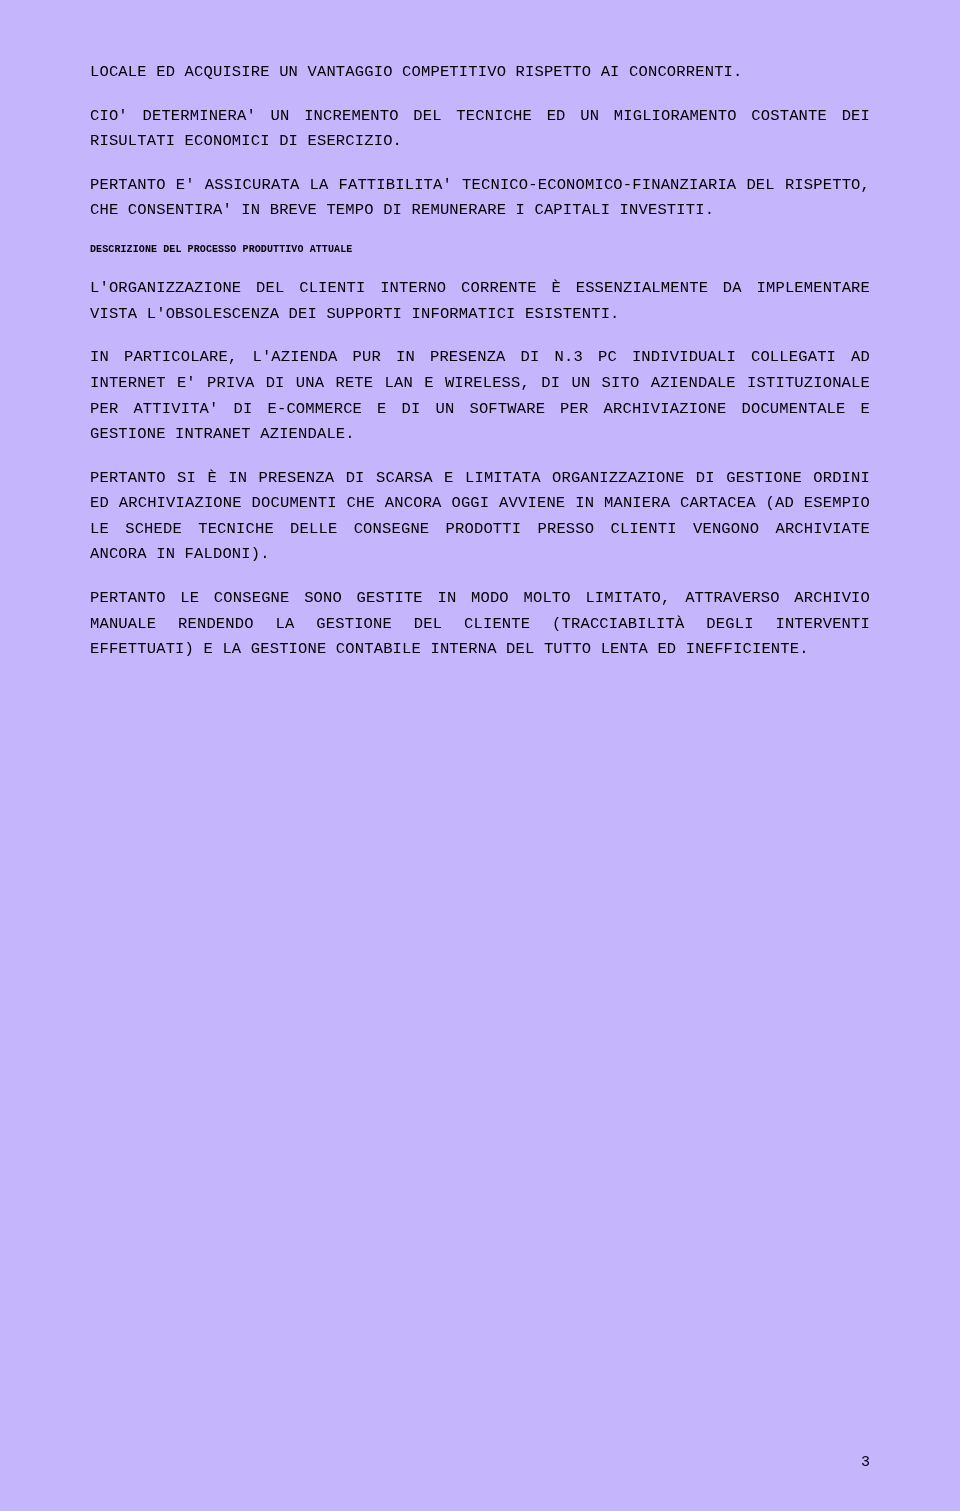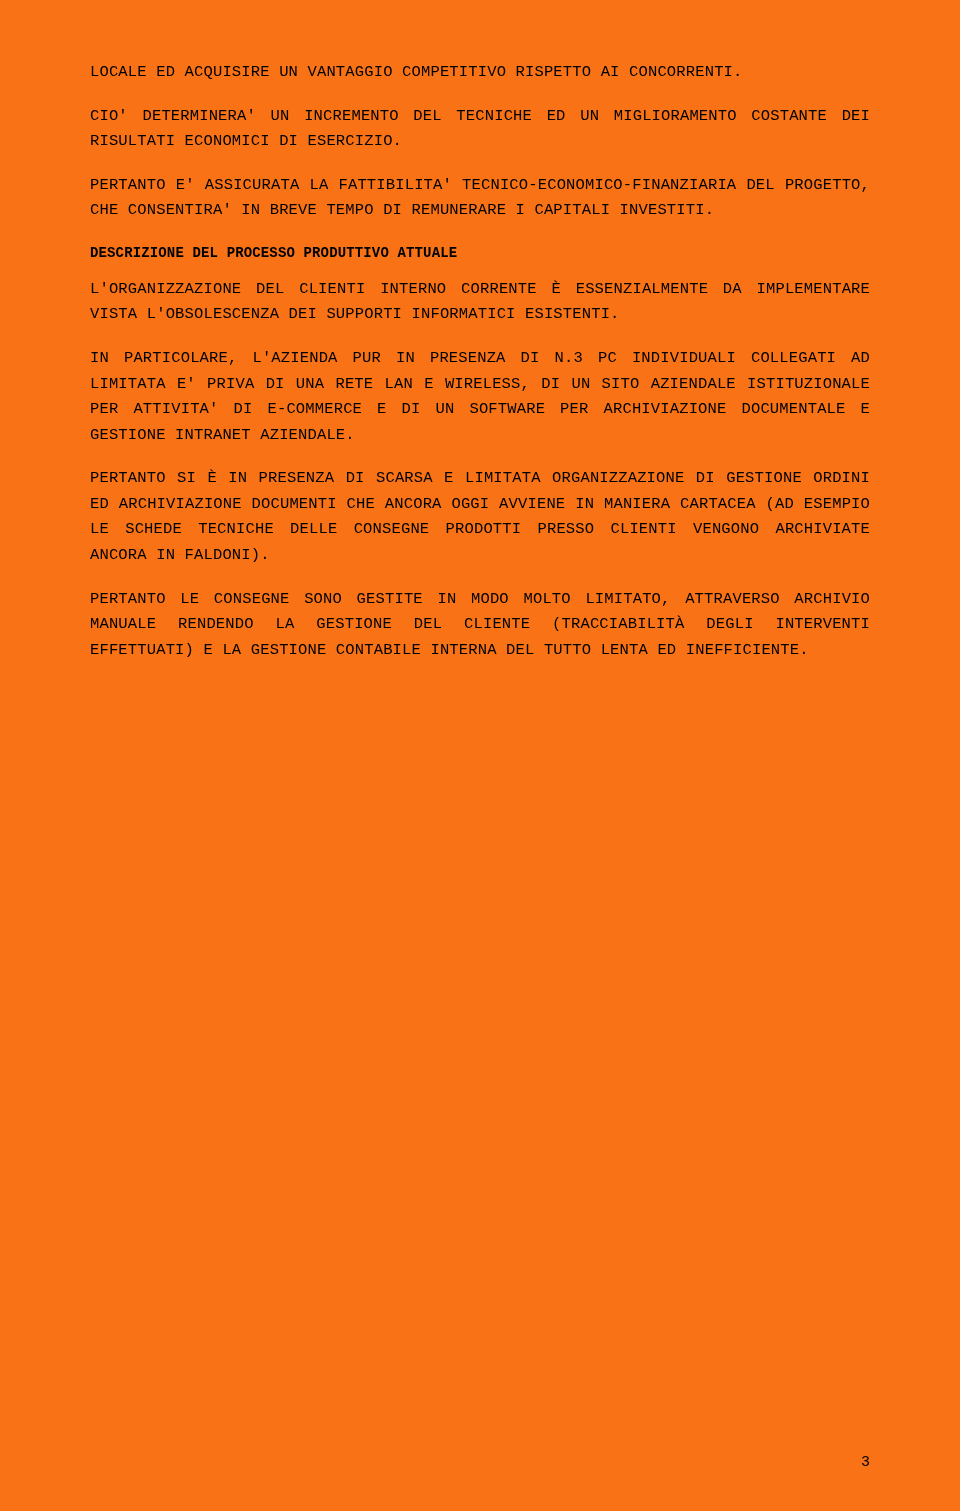--- a/index.html
+++ b/index.html
@@ -12,40 +12,40 @@
       background: #ffffff;
       font-family: "Courier New", Courier, monospace;
       width: 960px;
       min-height: 1511px;
       position: relative;
     }
 
     .page {
       width: 960px;
       min-height: 1511px;
-      background: #f97316;
+      background: #c4b5fd;
       padding: 60px 90px 80px 90px;
       position: relative;
     }
 
     .paragraph {
       font-size: 15.5px;
       line-height: 1.65;
       text-align: justify;
       margin-bottom: 18px;
       color: #000000;
       font-family: "Courier New", Courier, monospace;
       letter-spacing: 0.01em;
     }
 
     .section-title {
-      font-size: 14px;
+      font-size: 10px;
       line-height: 1.65;
       text-align: justify;
-      margin-bottom: 12px;
+      margin-bottom: 18px;
       margin-top: 10px;
       color: #000000;
       font-family: "Courier New", Courier, monospace;
       font-weight: bold;
       letter-spacing: 0.01em;
     }
 
     .page-number {
       position: absolute;
       bottom: 40px;
@@ -57,28 +57,28 @@
   </style>
 </head>
 <body>
 
 <div class="page">
 
   <p class="paragraph">LOCALE ED ACQUISIRE UN VANTAGGIO COMPETITIVO RISPETTO AI CONCORRENTI.</p>
 
   <p class="paragraph">CIO' DETERMINERA' UN INCREMENTO DEL TECNICHE ED UN MIGLIORAMENTO COSTANTE DEI RISULTATI ECONOMICI DI ESERCIZIO.</p>
 
-  <p class="paragraph">PERTANTO E' ASSICURATA LA FATTIBILITA' TECNICO-ECONOMICO-FINANZIARIA DEL PROGETTO, CHE CONSENTIRA' IN BREVE TEMPO DI REMUNERARE I CAPITALI INVESTITI.</p>
+  <p class="paragraph">PERTANTO E' ASSICURATA LA FATTIBILITA' TECNICO-ECONOMICO-FINANZIARIA DEL RISPETTO, CHE CONSENTIRA' IN BREVE TEMPO DI REMUNERARE I CAPITALI INVESTITI.</p>
 
   <p class="section-title">DESCRIZIONE DEL PROCESSO PRODUTTIVO ATTUALE</p>
 
   <p class="paragraph">L'ORGANIZZAZIONE DEL CLIENTI INTERNO CORRENTE È ESSENZIALMENTE DA IMPLEMENTARE VISTA L'OBSOLESCENZA DEI SUPPORTI INFORMATICI ESISTENTI.</p>
 
 
-  <p class="paragraph">IN PARTICOLARE, L'AZIENDA PUR IN PRESENZA DI N.3 PC INDIVIDUALI COLLEGATI AD LIMITATA E' PRIVA DI UNA RETE LAN E WIRELESS, DI UN SITO AZIENDALE ISTITUZIONALE PER ATTIVITA' DI E-COMMERCE E DI UN SOFTWARE PER ARCHIVIAZIONE DOCUMENTALE E GESTIONE INTRANET AZIENDALE.</p>
+  <p class="paragraph">IN PARTICOLARE, L'AZIENDA PUR IN PRESENZA DI N.3 PC INDIVIDUALI COLLEGATI AD INTERNET E' PRIVA DI UNA RETE LAN E WIRELESS, DI UN SITO AZIENDALE ISTITUZIONALE PER ATTIVITA' DI E-COMMERCE E DI UN SOFTWARE PER ARCHIVIAZIONE DOCUMENTALE E GESTIONE INTRANET AZIENDALE.</p>
 
   <p class="paragraph">PERTANTO SI È IN PRESENZA DI SCARSA E LIMITATA ORGANIZZAZIONE DI GESTIONE ORDINI ED ARCHIVIAZIONE DOCUMENTI CHE ANCORA OGGI AVVIENE IN MANIERA CARTACEA (AD ESEMPIO LE SCHEDE TECNICHE DELLE CONSEGNE PRODOTTI PRESSO CLIENTI VENGONO ARCHIVIATE ANCORA IN FALDONI).</p>
 
   <p class="paragraph">PERTANTO LE CONSEGNE SONO GESTITE IN MODO MOLTO LIMITATO, ATTRAVERSO ARCHIVIO MANUALE RENDENDO LA GESTIONE DEL CLIENTE (TRACCIABILITÀ DEGLI INTERVENTI EFFETTUATI) E LA GESTIONE CONTABILE INTERNA DEL TUTTO LENTA ED INEFFICIENTE.</p>
 
   <div class="page-number">3</div>
 
 </div>
 
 </body></html>

